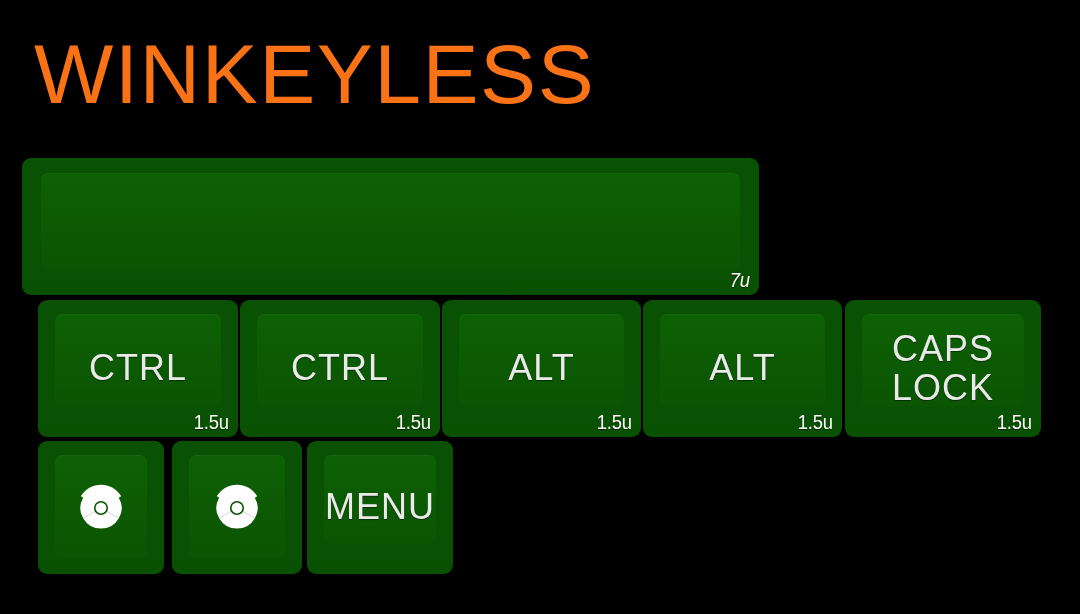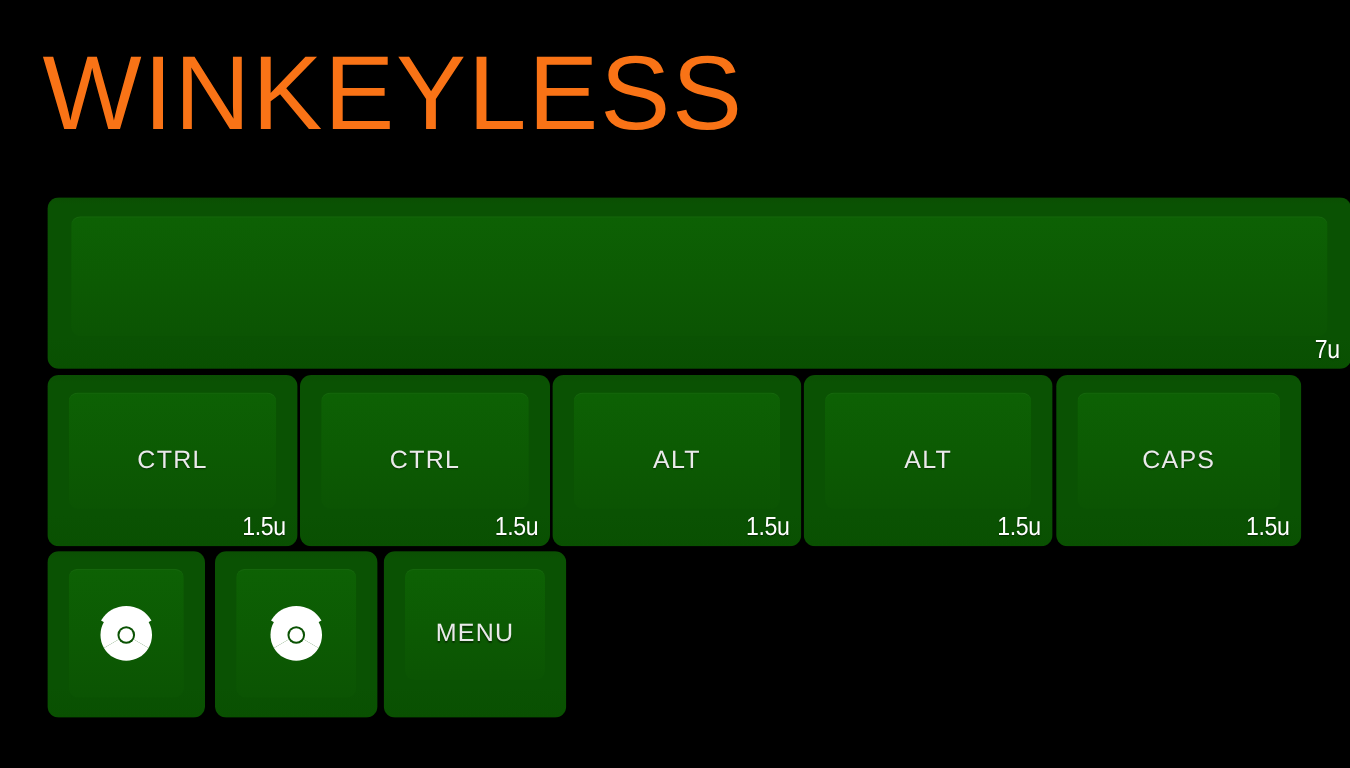--- a/index.html
+++ b/index.html
@@ -55,21 +55,21 @@
   .key.slim .cap { bottom:16px; }
 
   .key .legend {
     position:absolute;
     left:0; right:0; top:0; bottom:0;
     display:flex;
     align-items:center;
     justify-content:center;
     flex-direction:column;
     color:#eaeaea;
-    font-size:20px;
+    font-size:36px;
     font-weight:400;
     letter-spacing:1px;
     line-height:1.08;
     text-align:center;
     text-shadow:0 1px 1px rgba(0,0,0,0.45);
     pointer-events:none;
   }
   .key .legend .l2 { display:block; }
 
   .key .unit {
@@ -99,21 +99,21 @@
   .trefoil svg { display:block; width:100%; height:100%; }
 </style>
 </head>
 <body>
 
 <div id="stage">
 
   <div class="title">WINKEYLESS</div>
 
   <div class="keyboard">
-      <div class="key space" style="left: 38px; top: 158px; width: 1043px; height: 137px;">
+      <div class="key space" style="left: 22px; top: 158px; width: 737px; height: 137px; font-style: italic;">
         <div class="cap"></div>
         <div class="unit">7u</div>
       </div>
       <div class="key" style="left: 38px; top: 300px; width: 200px; height: 137px;">
         <div class="cap"></div>
         <div class="legend">
           <span>CTRL</span>
         </div>
         <div class="unit">1.5u</div>
       </div>
@@ -135,20 +135,21 @@
         <div class="cap"></div>
         <div class="legend">
           <span>ALT</span>
         </div>
         <div class="unit">1.5u</div>
       </div>
       <div class="key" style="left: 845px; top: 300px; width: 196px; height: 137px;">
         <div class="cap"></div>
         <div class="legend">
           <span>CAPS</span>
+          <span class="l2">LOCK</span>
         </div>
         <div class="unit">1.5u</div>
       </div>
       <div class="key slim" style="left: 38px; top: 441px; width: 126px; height: 133px;">
         <div class="cap"></div>
         <div class="trefoil">
 <svg viewBox="0 0 100 100" aria-hidden="true">
   <g fill="#ffffff">
     <circle cx="50" cy="50" r="10"></circle>
     <path d="M50 50 L18.5 31.8 A36.4 36.4 0 0 1 81.5 31.8 Z" transform="rotate(0 50 50)"></path>

